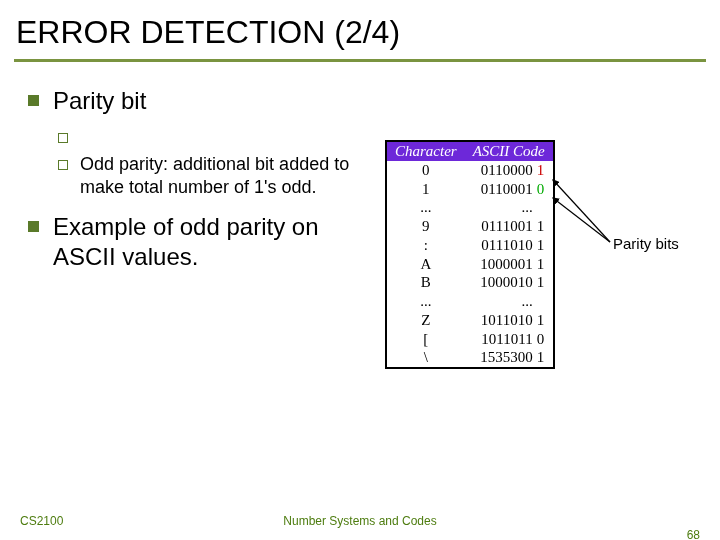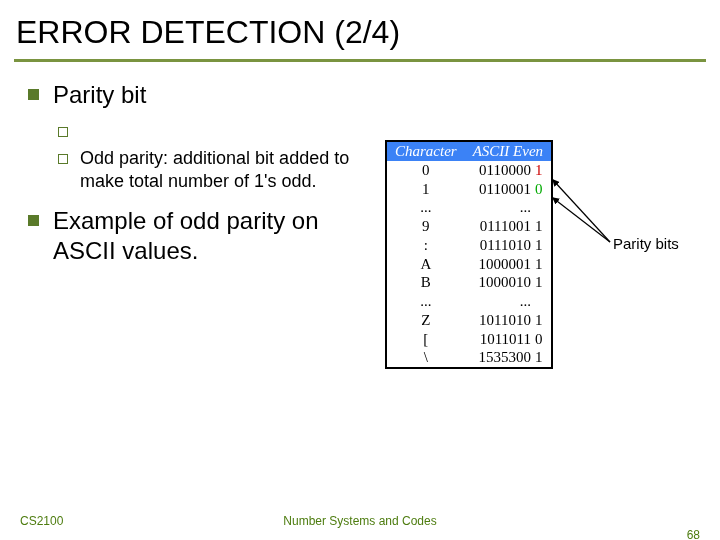--- a/index.html
+++ b/index.html
@@ -25,20 +25,21 @@
     color: #000;
   }
   .title-underline {
     height: 3px;
     background: #7a9440;
     margin: 0 14px 0 14px;
   }
   .content {
     padding: 18px 10px 0 28px;
     position: relative;
+    margin-top: 6px;
   }
   .bullet-row {
     display: flex;
     align-items: flex-start;
     margin-bottom: 10px;
   }
   .sq-bullet {
     width: 11px;
     height: 11px;
     background: #5a7a2a;
@@ -75,21 +76,21 @@
     left: 385px;
     top: 140px;
   }
   .ascii-table {
     border: 2px solid #000;
     background: #fff;
     font-family: "Times New Roman", serif;
     font-size: 15px;
   }
   .ascii-table .hdr {
-    background: #3b82f6;
+    background: #6d28d9;
     color: #fff;
     font-weight: bold;
     font-style: italic;
   }
   .ascii-table td, .ascii-table th {
     padding: 0 8px;
     text-align: center;
     line-height: 1.25;
     font-weight: normal;
   }
@@ -162,21 +163,21 @@
       <div class="lvl1-text" style="max-width:300px">Example of odd parity on ASCII values.</div>
     </div>
 
   </div>
 
   <div class="table-wrap">
     <table class="ascii-table" cellspacing="0">
       <tbody>
           <tr class="hdr">
         <th>Character</th>
-        <th>ASCII Even</th>
+        <th>ASCII Code</th>
       </tr>
       </tbody>
         <tbody id="ascii-rows">
           <tr>
             <td>0</td>
             <td class="code-cell"><span>0110000</span><span class="pbit red">1</span></td>
           </tr>
           <tr>
             <td>1</td>
             <td class="code-cell"><span>0110001</span><span class="pbit green">0</span></td>

